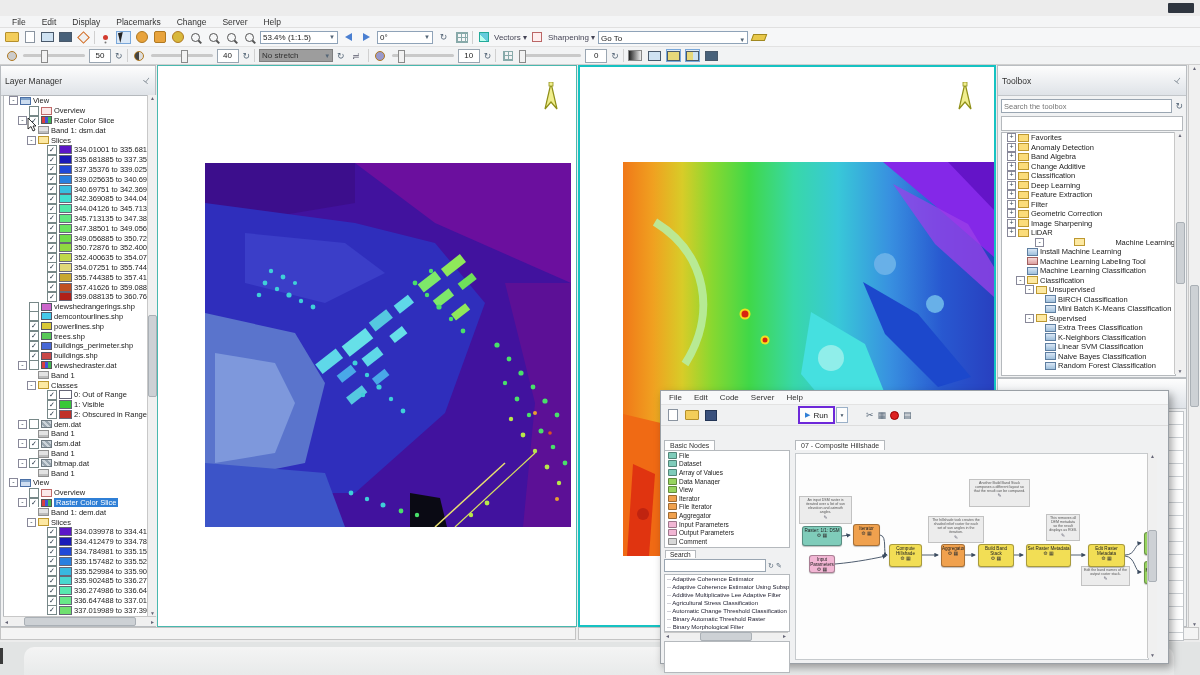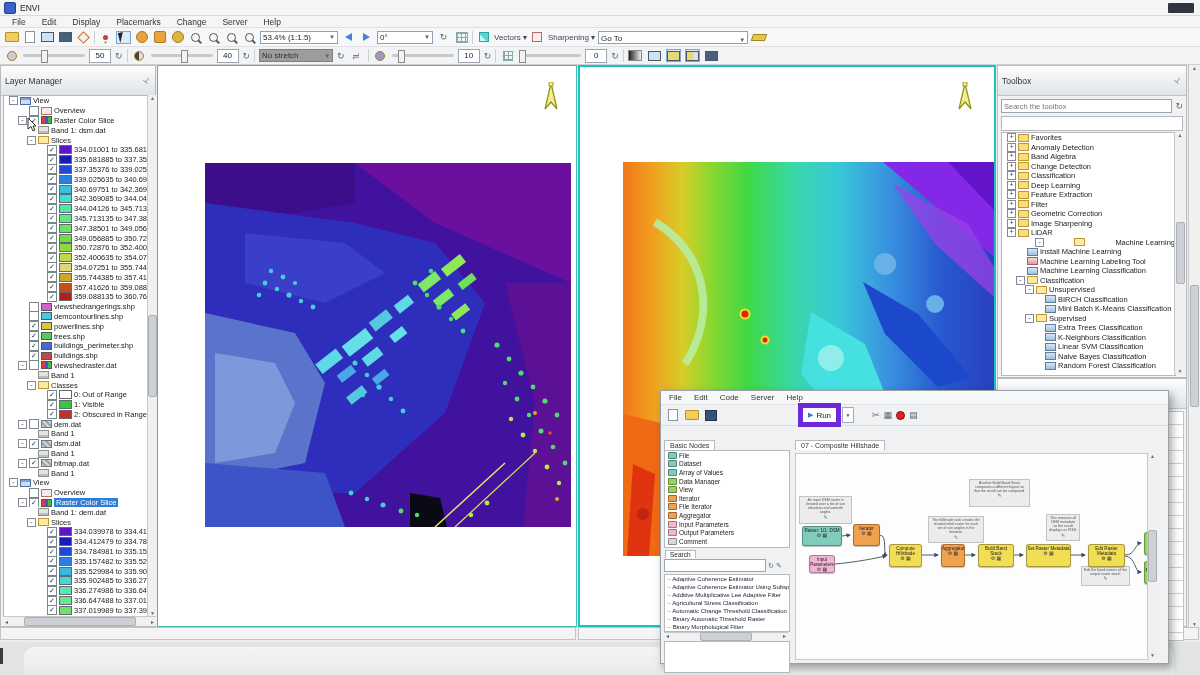--- a/index.html
+++ b/index.html
@@ -106,21 +106,21 @@
            box-shadow:3px 4px 8px rgba(0,0,0,.35);z-index:10;}
   #mod-title{height:15px;background:#fff;border-bottom:1px solid #e0e0e0;display:flex;align-items:center;
              gap:4px;padding:0 4px;font-size:8px;color:#333;}
   #mod-icon{width:9px;height:9px;background:#5b7fd4;border:1px solid #37539c;border-radius:2px;}
   #mod-btns{margin-left:auto;display:flex;gap:10px;font-size:8px;color:#444;padding-right:4px;}
   #mod-menu{height:13px;display:flex;align-items:center;background:#f7f8f9;border-bottom:1px solid #e3e3e3;padding-left:2px;}
   #mod-menu span{padding:0 6px;font-size:8px;}
   #mod-tools{height:20px;display:flex;align-items:center;gap:4px;padding-left:4px;border-bottom:1px solid #ddd;}
   .msave{width:10px;height:9px;background:#39507c;border:1px solid #223455;}
   #run-group{margin-left:76px;display:flex;align-items:center;gap:1px;}
-  #run-btn{display:flex;align-items:center;gap:3px;border:5px solid #6d28d9;background:#fdfdfd;height:14px;
+  #run-btn{display:flex;align-items:center;gap:3px;border:2px solid #6d28d9;background:#fdfdfd;height:14px;
            padding:0 5px;font-size:8px;}
   #run-play{color:#2f7fd6;font-size:7px;}
   #run-drop{border:1px solid #9ab0c8;height:14px;width:10px;font-size:5px;display:flex;align-items:center;
             justify-content:center;background:#fdfdfd;color:#456;}
   .mti{font-size:9px;color:#567;}
   #rec-dot{width:7px;height:7px;border-radius:50%;background:#d22;border:1px solid #900;}
   
   #mod-left{left:3px;top:49px;width:128px;height:218px;}
   .modtab{display:inline-block;background:#fff;border:1px solid #b5b9bd;border-bottom:none;font-size:7px;
           padding:1px 5px;color:#333;}
@@ -150,24 +150,20 @@
   
   .rcsrow{height:12px;border-bottom:1px solid #cdd1d5;background:#fff;}
   
   #lm-cursor{left:27px;top:118px;z-index:5;}
 </style>
 </head>
 <body>
 
 <div id="app">
 
-  <div class="abs" id="titlebar">
-    <span id="app-icon"></span>
-    <span style="font-size:8.5px;">ENVI</span>
-  </div>
   <div class="abs" id="win-controls"></div>
 
   <div class="abs" id="menubar">
 
   <span class="menu-item">File</span>
       <span class="menu-item">Edit</span>
       <span class="menu-item">Display</span>
       <span class="menu-item">Placemarks</span>
       <span class="menu-item">Change</span>
       <span class="menu-item">Server</span>
@@ -871,21 +867,21 @@
         <div class="trow" style="height: 9.5px; font-size: 7.5px;">
           <span class="tind" style="width: 0px;"></span>
           <span class="texp">+</span>
           <span class="tic i-folder"></span>
           <span class="tlb">Band Algebra</span>
         </div>
         <div class="trow" style="height: 9.5px; font-size: 7.5px;">
           <span class="tind" style="width: 0px;"></span>
           <span class="texp">+</span>
           <span class="tic i-folder"></span>
-          <span class="tlb">Change Detection</span>
+          <span class="tlb">Change Additive</span>
         </div>
         <div class="trow" style="height: 9.5px; font-size: 7.5px;">
           <span class="tind" style="width: 0px;"></span>
           <span class="texp">+</span>
           <span class="tic i-folder"></span>
           <span class="tlb">Classification</span>
         </div>
         <div class="trow" style="height: 9.5px; font-size: 7.5px;">
           <span class="tind" style="width: 0px;"></span>
           <span class="texp">+</span>

